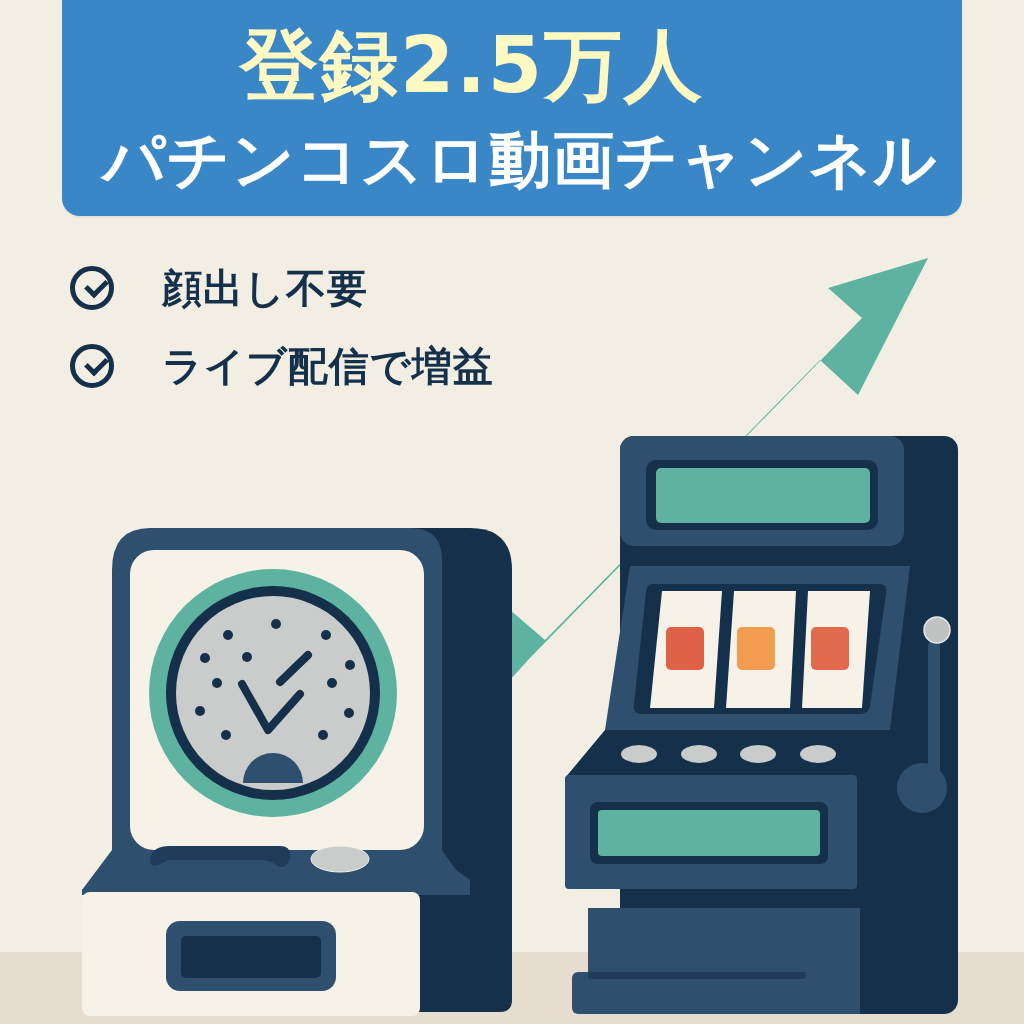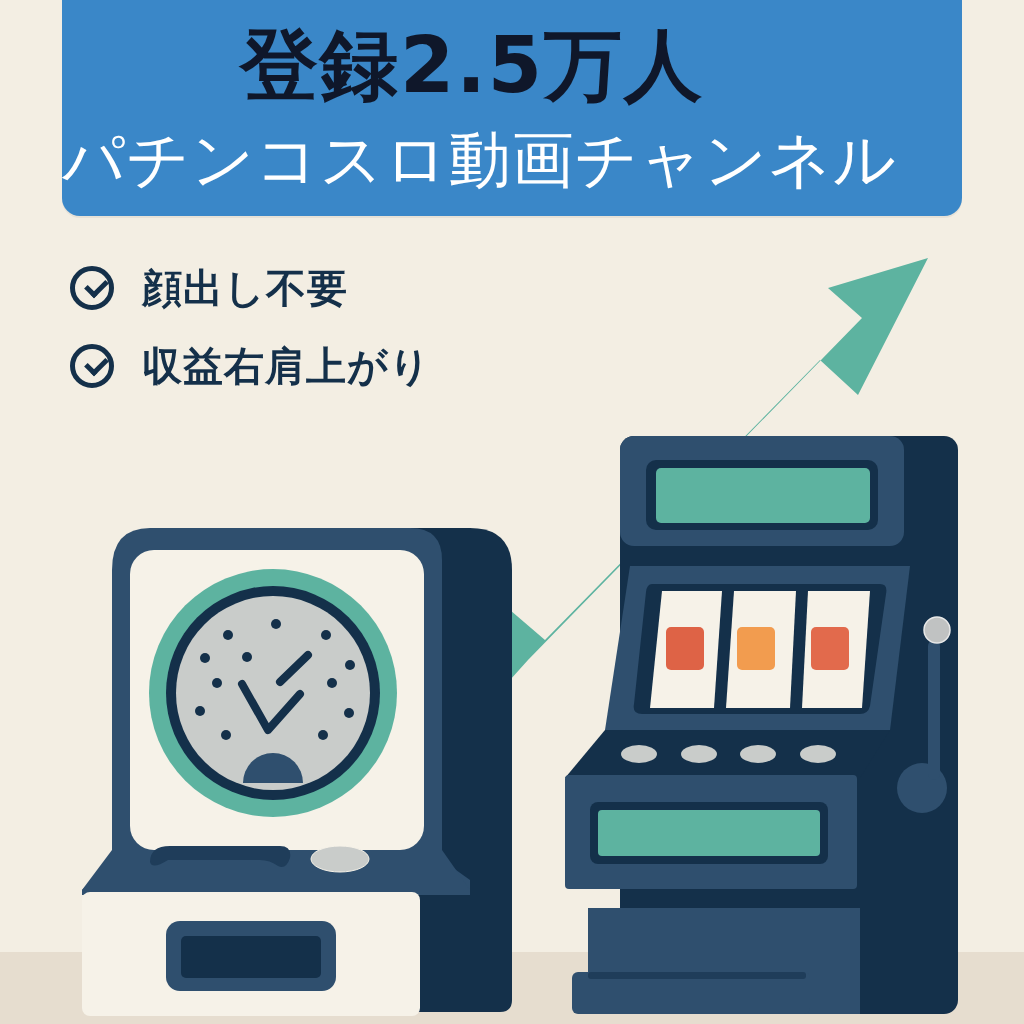--- a/index.html
+++ b/index.html
@@ -9,30 +9,30 @@
       font-family: "DejaVu Sans", "Liberation Sans", sans-serif;
     }
     .floor { position: absolute; left: 0; top: 952px; width: 1024px; height: 72px; background: #e6ddcf; }
     .banner {
       position: absolute; left: 62px; top: 0; width: 900px; height: 216px;
       background: #3a87c8; border-radius: 0 0 18px 18px;
       box-shadow: 0 2px 0 rgba(0,0,0,0.05);
     }
     .banner-line1 {
       position: absolute; left: 0; right: 0; top: 22px; text-align: center;
-      color: #0f172a; font-weight: bold; font-size: 78px; line-height: 86px;
+      color: #fef9c3; font-weight: bold; font-size: 78px; line-height: 86px;
       letter-spacing: 2px; padding-right: 80px;
     }
     .banner-line2 {
-      position: absolute; left: 0; right: 0; top: 122px; text-align: left;
-      color: #ffffff; font-weight: normal; font-size: 62px; line-height: 76px;
+      position: absolute; left: 16px; right: 0; top: 122px; text-align: center;
+      color: #ffffff; font-weight: bold; font-size: 62px; line-height: 76px;
       letter-spacing: 1px;
     }
     .features { position: absolute; left: 70px; top: 262px; }
-    .feature { display: flex; align-items: center; height: 52px; margin-bottom: 26px; }
+    .feature { display: flex; align-items: center; height: 52px; margin-bottom: 26px; gap: 20px; }
     .check {
       width: 44px; height: 44px; border: 5px solid #14304a; border-radius: 50%;
       box-sizing: border-box; position: relative; margin-right: 28px; flex-shrink: 0;
     }
     .check::after {
       content: ""; position: absolute; left: 11px; top: 8px; width: 16px; height: 9px;
       border-left: 5px solid #14304a; border-bottom: 5px solid #14304a;
       transform: rotate(-45deg);
     }
     .feature-text { font-size: 40px; font-weight: bold; color: #14304a; letter-spacing: 1px; }
@@ -120,15 +120,15 @@
   <div class="banner-line2">パチンコスロ動画チャンネル</div>
 </div>
 
 <div class="features">
   <div class="feature">
     <span class="check"></span>
     <span class="feature-text">顔出し不要</span>
   </div>
   <div class="feature">
     <span class="check"></span>
-    <span class="feature-text">収益右肩上がり</span>
+    <span class="feature-text">ライブ配信で増益</span>
   </div>
 </div>
 
 </body></html>

